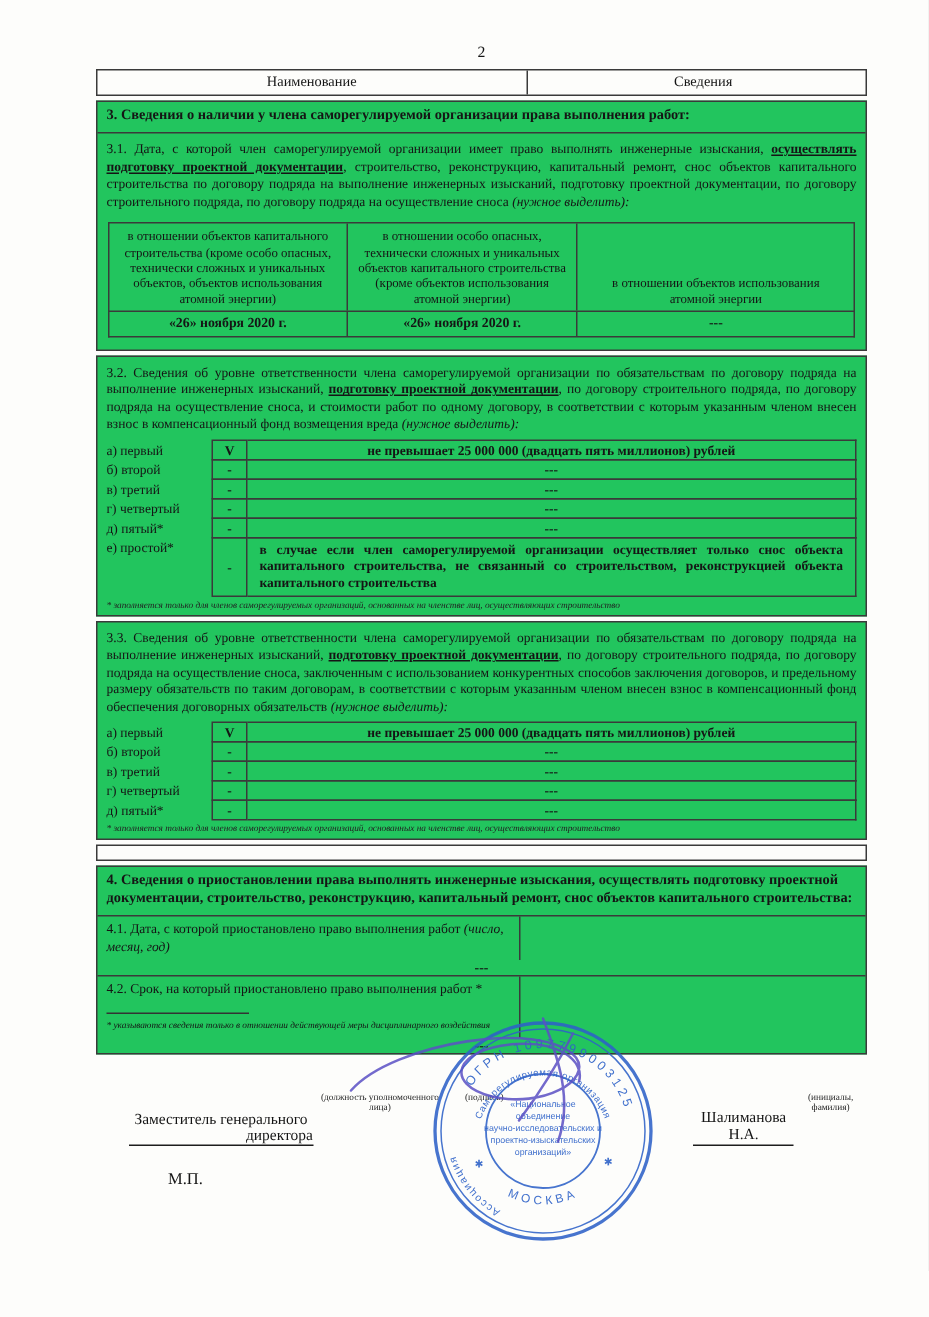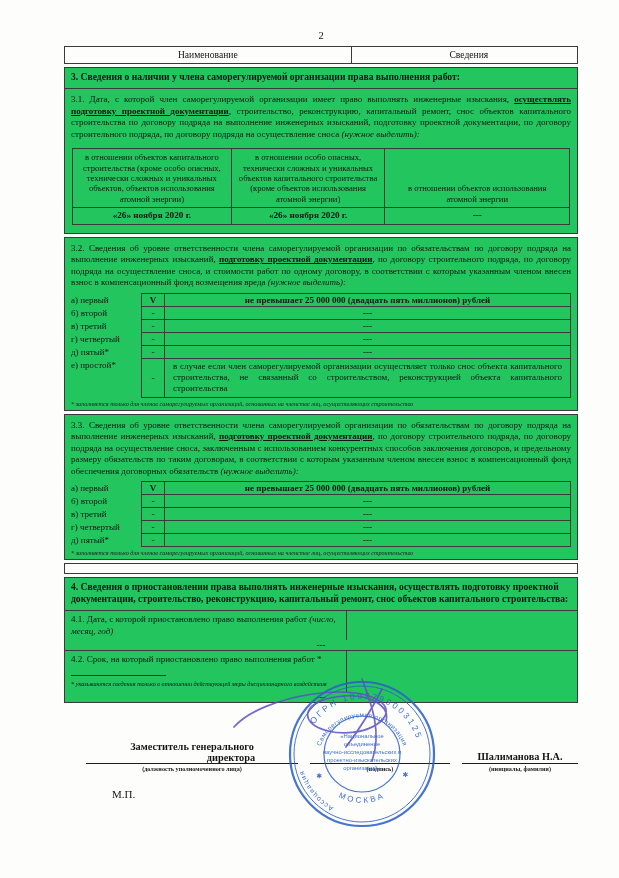--- a/index.html
+++ b/index.html
@@ -41,38 +41,38 @@
   
   .lvl-wrap { margin:2px 6px 0 4px; }
   .lvl-row { display:flex; align-items:stretch; }
   .lvl-row + .lvl-row { margin-top:-1px; }
   .lvl-label { width:72px; font-size:9px; padding:2px 0 0 2px; box-sizing:border-box; }
   .lvl-mark { width:24px; border:1.1px solid #3a3a3a; font-size:9px; font-weight:700;
               display:flex; align-items:center; justify-content:center; box-sizing:border-box; }
   .lvl-value { flex:1; border:1.1px solid #3a3a3a; border-left:none; min-height:13.5px;
                font-size:9px; font-weight:700; display:flex; align-items:center; justify-content:center;
                padding:1px 6px; box-sizing:border-box;text-align:center; }
-  .lvl-value.plain { font-weight:400; display:block; text-align:justify; line-height:11.3px; padding:2px 8px; }
+  .lvl-value.plain { font-weight:700; display:block; text-align:justify; line-height:11.3px; padding:2px 8px; }
   .fnote { font-size:6.2px; font-style:italic; padding:2px 6px 3px; color:#222; }
 
   .gap-box { border:1.4px solid #3a3a3a; height:9px; margin-top:3px; background:#fdfdfb; }
 
   
   .row4 { display:flex; border-top:1.2px solid #3a3a3a; align-items:stretch;flex-direction:column; }
   .row4 .lc { width:55%; border-right:1.2px solid #3a3a3a; font-size:9px; line-height:11.5px;
               padding:3px 6px; box-sizing:border-box; }
   .row4 .rc { flex:1; display:flex; align-items:center; justify-content:center;
               font-size:9.2px; font-weight:700; }
   .rule42 { width:95px; border-top:1px solid #333; margin:9px 0 2px; }
   .fn42 { font-size:6.2px; font-style:italic; }
 
   
   .sig-block { position:relative; margin-top:24px; height:190px; }
   .sig-cols { display:flex; }
-  .sig-col { display:flex; flex-direction:column;font-weight:bold; }
+  .sig-col { display:flex; flex-direction:row; }
   .sc-upper { height:36px; border-bottom:1.1px solid #1d1d1d;
               display:flex; flex-direction:column; justify-content:flex-end; }
   .sc-caption { font-size:6.2px; text-align:center; padding-top:1px; color:#222; }
   .col-pos { width:212px; margin-left:22px; }
   .pos-l1 { font-size:10.3px; text-align:center; }
   .pos-l2 { font-size:10.3px; text-align:center; padding-left:78px; }
   .col-sign { width:140px; margin-left:12px; }
   .col-name { flex:1; margin-left:12px; }
   .name-text { font-size:10.3px; text-align:center; padding-bottom:1px; }
   .mp { margin:16px 0 0 48px; font-size:11px; }

